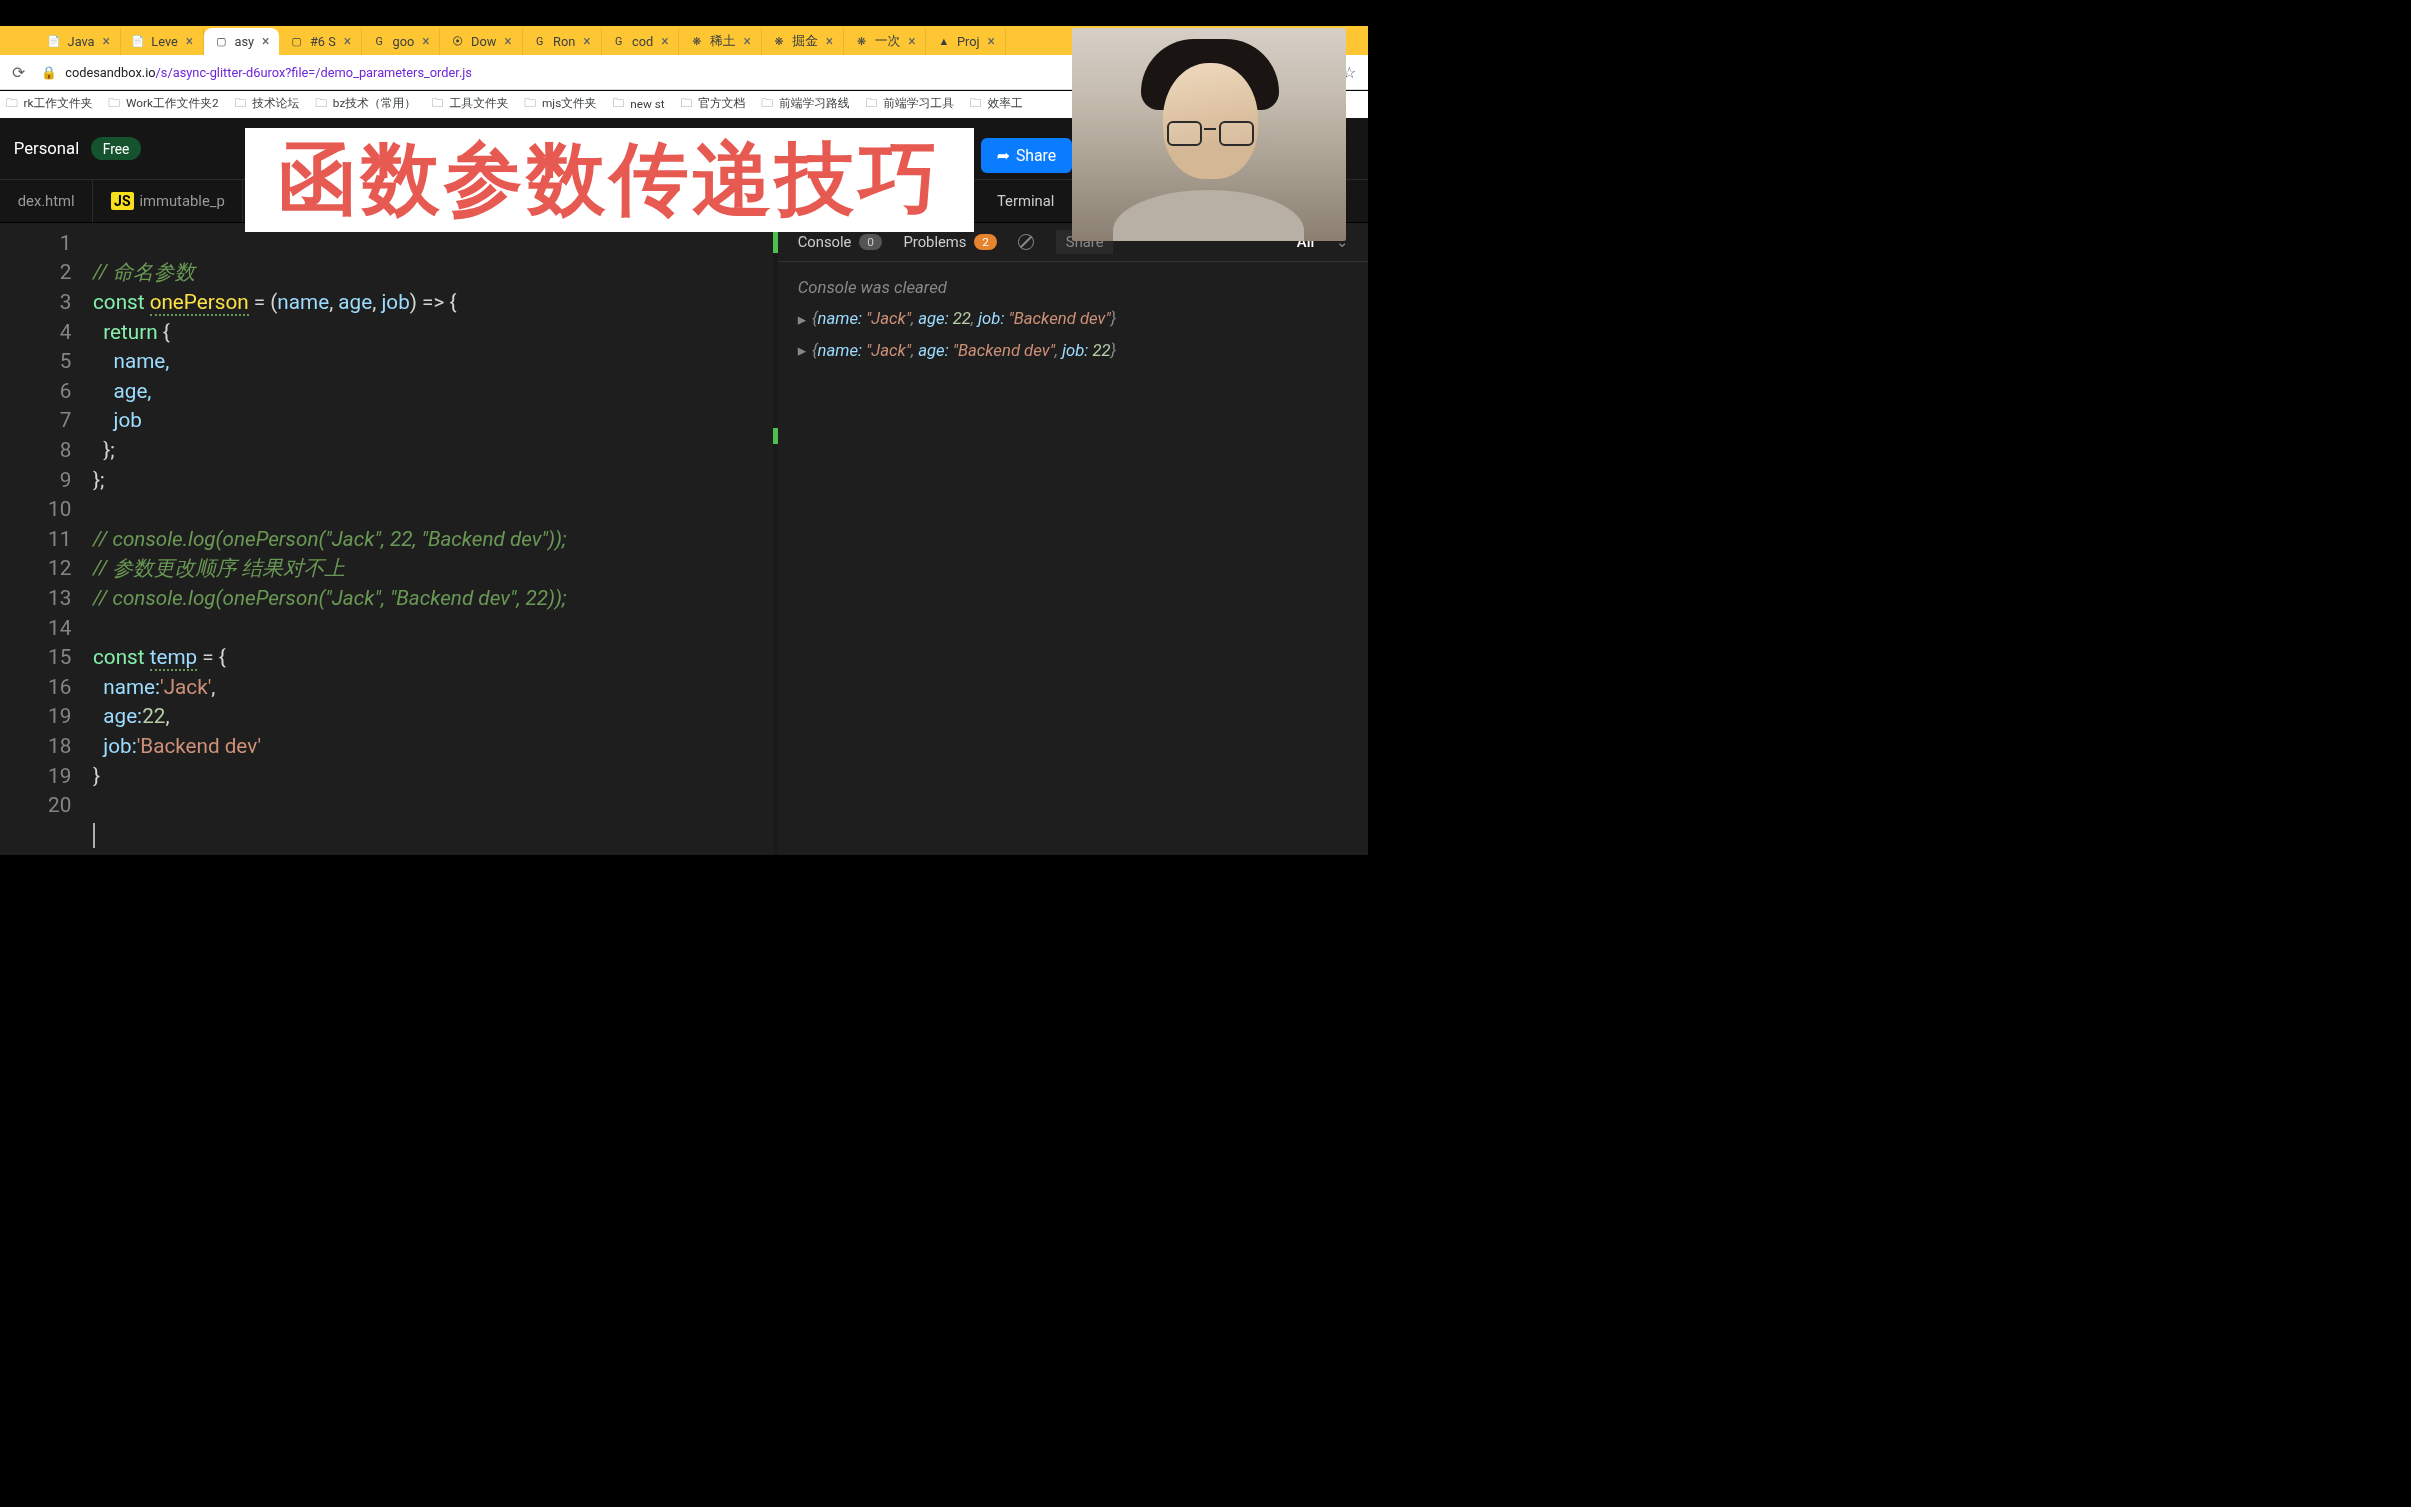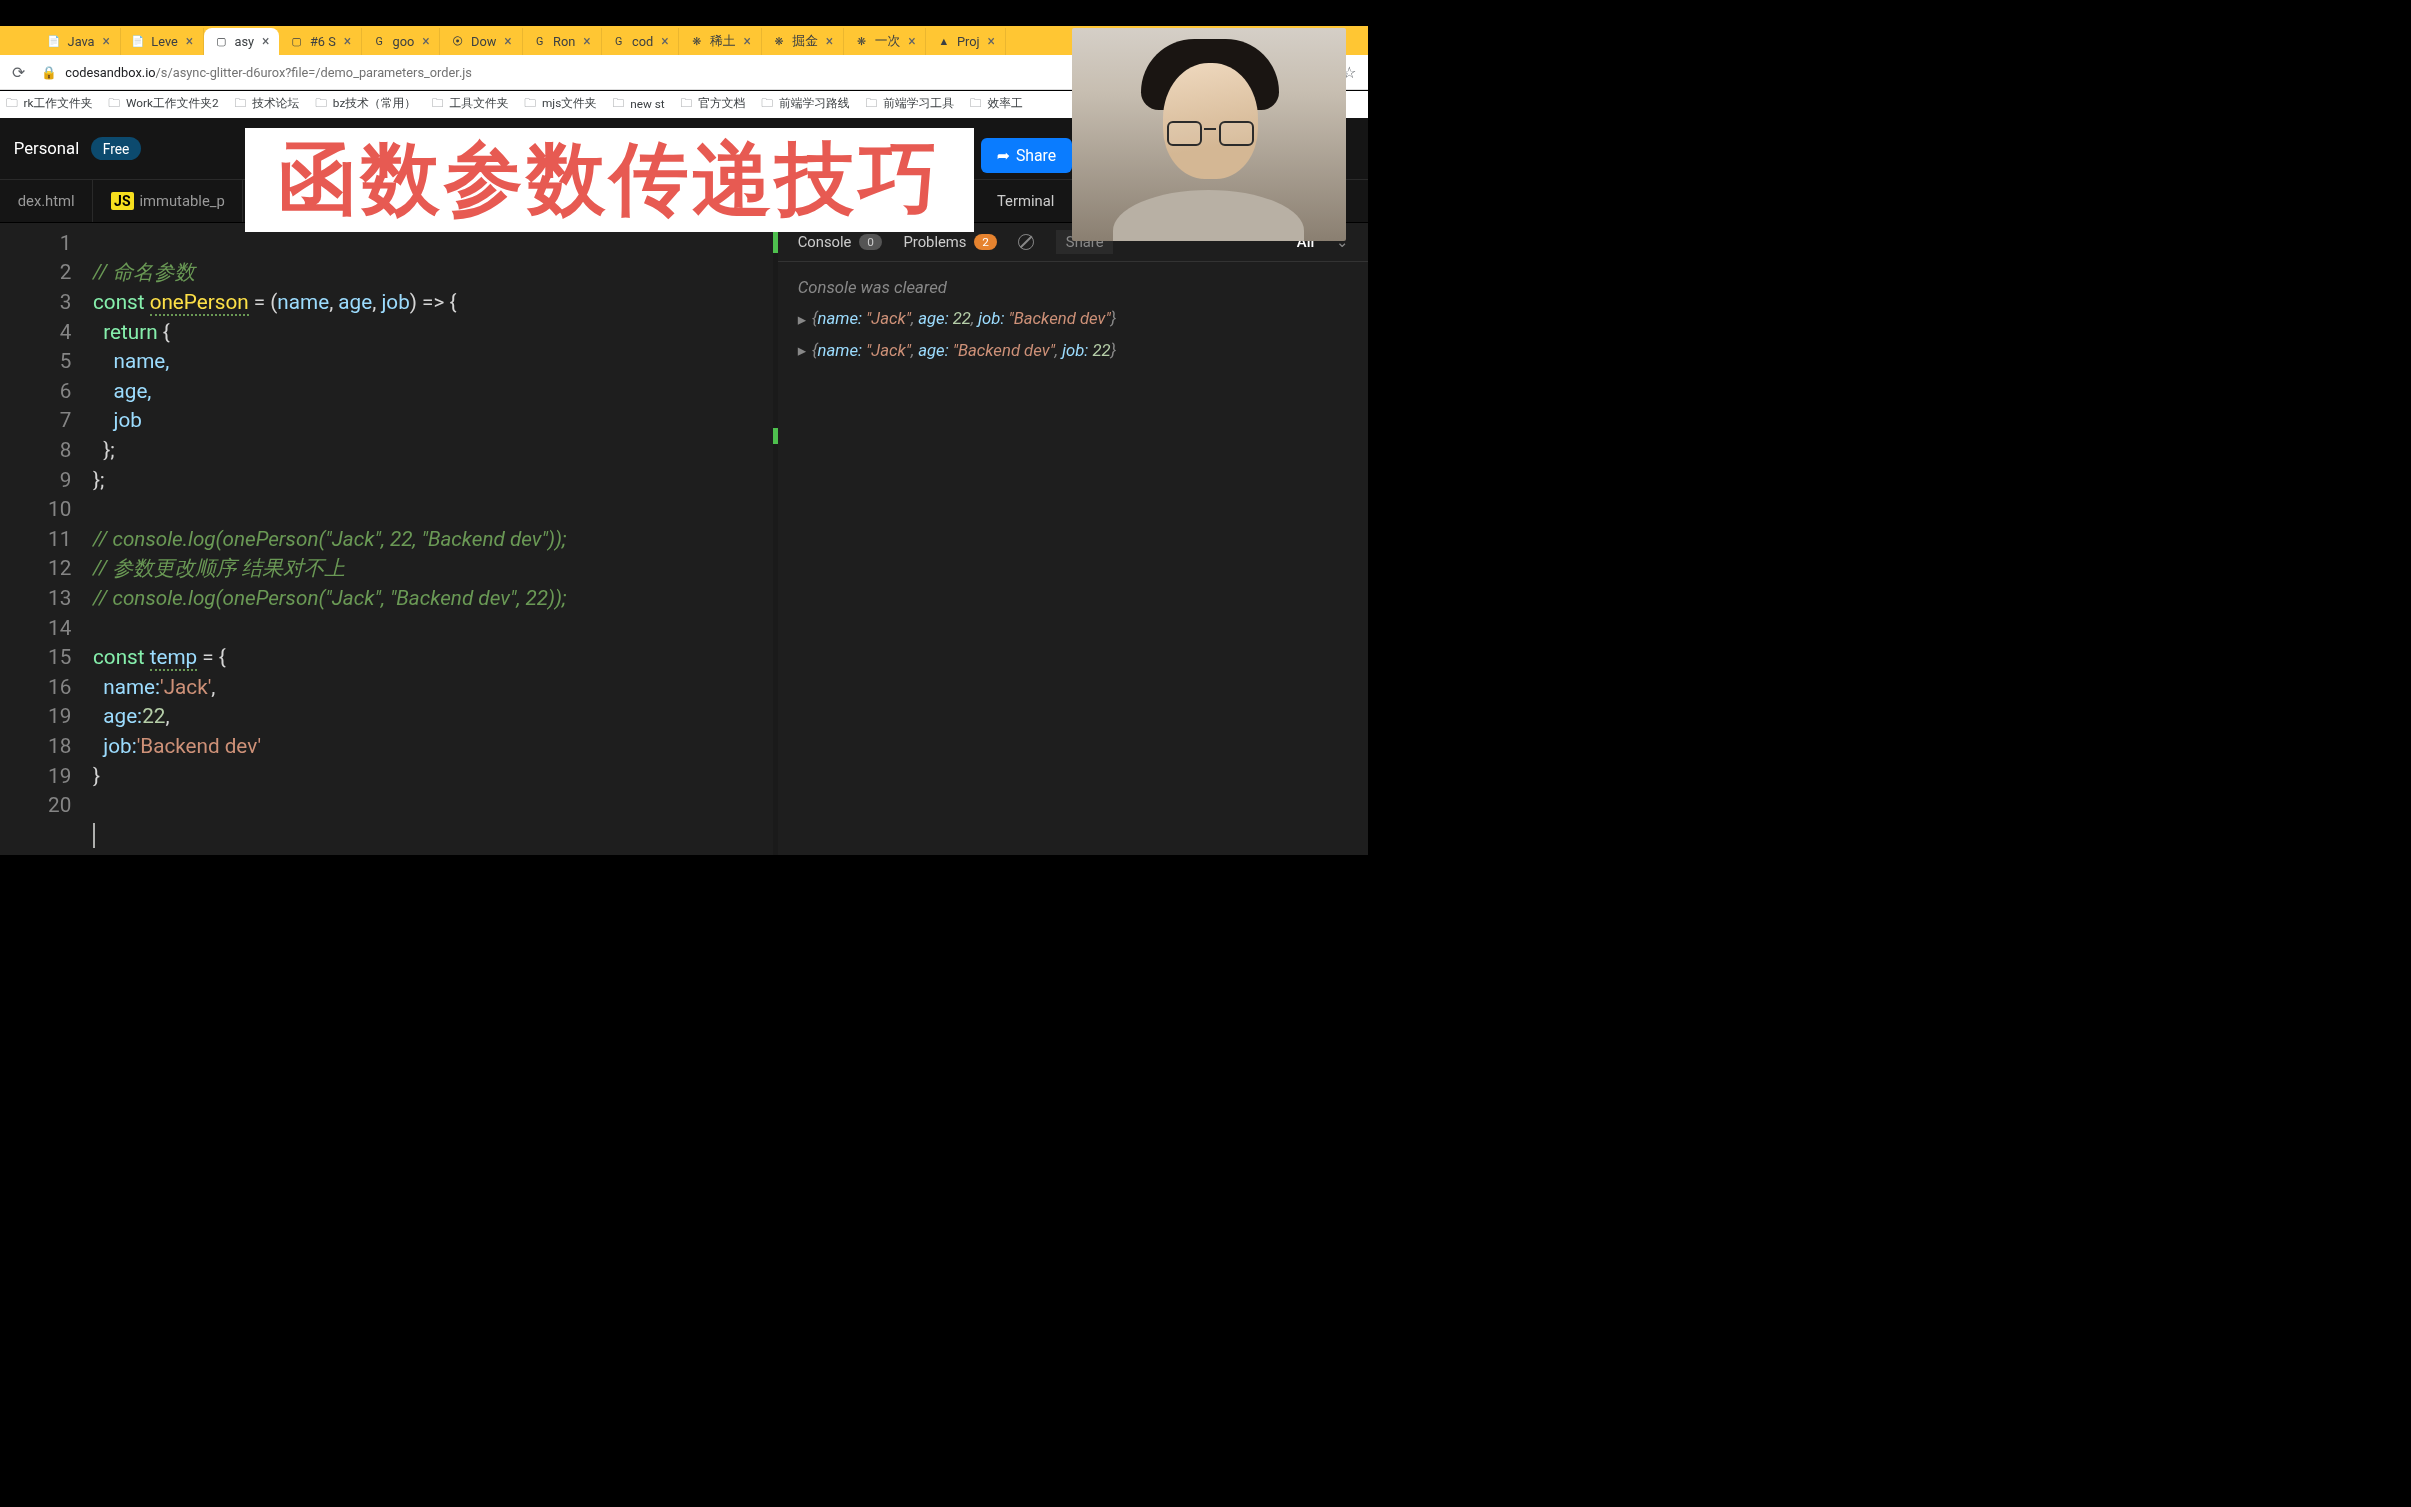--- a/index.html
+++ b/index.html
@@ -9,28 +9,28 @@
 .dot.red { background:#ff5f56; } .dot.yellow { background:#ffbd2e; } .dot.green { background:#27c93f; }
 .tabbar { position:absolute; top:25.6px; left:0; right:0; height:29.6px; background:#ffc633; display:flex; align-items:flex-end; padding-left:37px; overflow:hidden; }
 .tab { display:flex; align-items:center; gap:5.9px; height:27.6px; padding:0 9.9px; font-size:12.8px; color:#3c4043; cursor:pointer; white-space:nowrap; border-right:1px solid rgba(0,0,0,.08); }
 .tab.active { background:#fff; border-radius:7.9px 7.9px 0 0; border-right:0; }
 .tab .fav { width:14.8px; height:14.8px; display:flex; align-items:center; justify-content:center; font-size:10.8px; }
 .tab .close { font-size:13.8px; color:#5f6368; margin-left:2px; }
 .addrbar { position:absolute; top:55px; left:0; right:0; height:35px; background:#fff; display:flex; align-items:center; gap:13.8px; padding:0 9.9px; border-bottom:1px solid #ddd; }
 .nav-icon { width:17.7px; height:17.7px; display:flex; align-items:center; justify-content:center; color:#5f6368; font-size:15.8px; cursor:pointer; }
 .url-row { flex:1; display:flex; align-items:center; gap:7.9px; color:#202124; font-size:12.8px; }
 .lock { color:#5f6368; }
-.url-host { color:#202124; } .url-path { color:#737373; }
+.url-host { color:#202124; } .url-path { color:#6d28d9; }
 .addr-right { display:flex; gap:13.8px; color:#5f6368; }
 .bmkbar { position:absolute; top:91px; left:0; right:0; height:27.6px; background:#fff; display:flex; align-items:center; gap:15.8px; padding:0 5.9px; font-size:11.8px; color:#3c4043; overflow:hidden; border-bottom:1px solid #e0e0e0; }
 .bmk { display:flex; align-items:center; gap:5.9px; cursor:pointer; white-space:nowrap; }
 .bmk .fico { color:#5f6368; }
 .cs-top { position:absolute; top:118px; left:0; right:0; height:61px; background:#151515; display:flex; align-items:center; padding:0 13.8px; }
 .personal-row { display:flex; align-items:center; gap:11.8px; color:#fff; font-size:16.7px; }
-.free-badge { background:#0c4a6e; color:#fff; padding:3.9px 11.8px; border-radius:13.8px; font-size:13.8px; }
+.free-badge { background:#14532d; color:#fff; padding:3.9px 11.8px; border-radius:13.8px; font-size:13.8px; }
 .overlay-title { position:absolute; top:128px; left:245px; width:729px; height:104px; background:#fff; display:flex; align-items:center; justify-content:center; font-weight:800; font-size:79px; color:#e75a52; letter-spacing:3.9px; font-family:"PingFang SC","Microsoft YaHei",sans-serif; z-index:5; }
 .share-btn { position:absolute; top:138px; right:296px; background:#0a7cff; color:#fff; border:none; border-radius:5.9px; padding:7.9px 15.8px; font-size:15.8px; display:flex; align-items:center; gap:5.9px; cursor:pointer; z-index:4; }
 .editor-tabs { position:absolute; top:179px; left:0; right:0; height:43px; background:#151515; display:flex; align-items:center; color:#ccc; font-size:14.8px; border-top:1px solid #2a2a2a; }
 .etab { display:flex; align-items:center; gap:5.9px; height:100%; padding:0 17.7px; border-right:1px solid #2a2a2a; cursor:pointer; }
 .etab.dim { color:#999; }
 .js-badge { background:#f7df1e; color:#000; font-size:14px; font-weight:700; padding:1px 3px; border-radius:2px; }
 .terminal-tab { margin-left:auto; margin-right:296px; color:#ccc; padding:0 17.7px; }
 .editor-area { position:absolute; top:223px; left:0; width:778px; bottom:0; background:#1e1e1e; display:flex; font-family:"SF Mono",Monaco,Menlo,monospace; font-size:20.7px; line-height:29.6px; }
 .gutter { width:93px; text-align:right; color:#858585; padding:5.9px 21.7px 0 0; user-select:none; }
 .code { flex:1; padding:5.9px 0 0 0; color:#d4d4d4; white-space:pre; }

